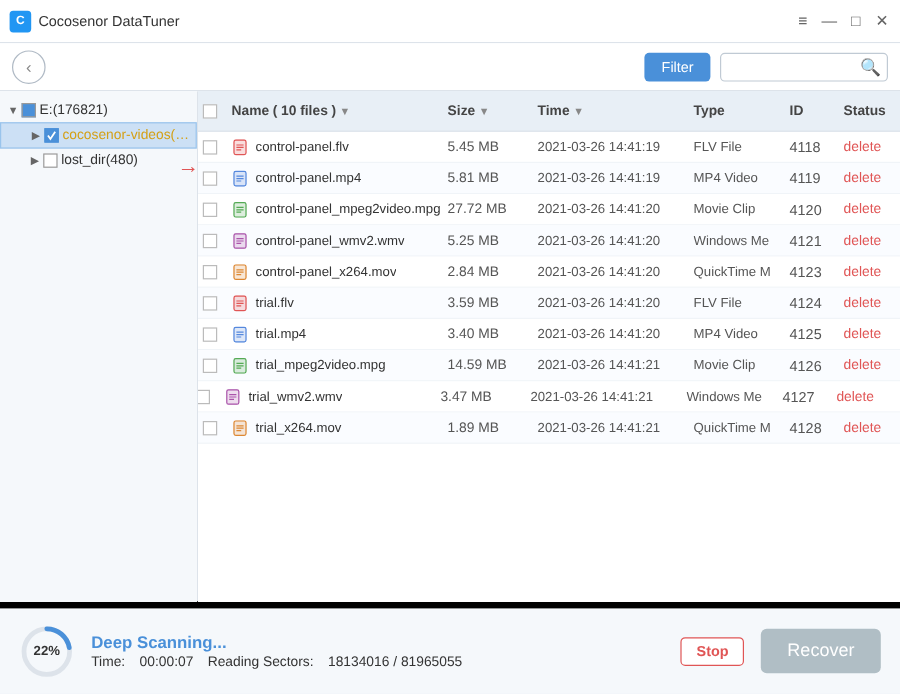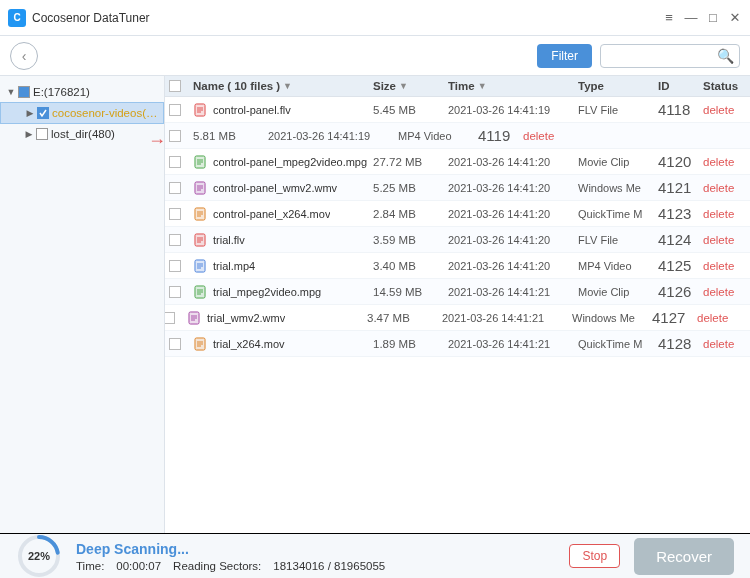--- a/index.html
+++ b/index.html
@@ -178,21 +178,21 @@
     .file-list {
       flex: 1;
       overflow: auto;
       background: white;
     }
     .file-list-header {
       display: flex;
       align-items: center;
       background: #e8eff6;
       border-bottom: 1px solid #dde3ea;
-      height: 21px;
+      height: 34px;
       padding: 0 4px;
       position: sticky;
       top: 0;
       z-index: 1;
     }
     .col-check { width: 24px; flex-shrink: 0; }
     .col-name { flex: 1; min-width: 180px; }
     .col-size { width: 75px; flex-shrink: 0; }
     .col-time { width: 130px; flex-shrink: 0; }
     .col-type { width: 80px; flex-shrink: 0; }
@@ -234,28 +234,28 @@
       display: flex;
       align-items: center;
       justify-content: center;
     }
     .file-icon svg { width: 14px; height: 14px; }
 
     .file-name-text { font-size: 11px; color: #333; overflow: hidden; text-overflow: ellipsis; white-space: nowrap; }
     .file-size { font-size: 11.5px; color: #555; width: 75px; flex-shrink: 0; }
     .file-time { font-size: 11px; color: #555; width: 130px; flex-shrink: 0; }
     .file-type { font-size: 11px; color: #555; width: 80px; flex-shrink: 0; overflow: hidden; text-overflow: ellipsis; white-space: nowrap; }
-    .file-id { font-size: 15px; color: #555; width: 45px; flex-shrink: 0; }
+    .file-id { font-size: 12px; color: #555; width: 45px; flex-shrink: 0; }
     .file-status { font-size: 11.5px; color: #e05555; width: 55px; flex-shrink: 0; }
 
     
     .bottom-bar {
-      height: 45px;
+      height: 77px;
       background: #f5f8fb;
-      border-top: 1px solid #000000;
+      border-top: 6px solid #000000;
       display: flex;
       align-items: center;
       padding: 0 16px;
       flex-shrink: 0;
       gap: 14px;
     }
     .progress-circle {
       width: 46px;
       height: 46px;
       flex-shrink: 0;
@@ -281,20 +281,21 @@
     .scan-details span { color: #333; }
 
     .stop-btn {
       border: 1.5px solid #e05555;
       background: white;
       color: #e05555;
       border-radius: 4px;
       padding: 4px 12px;
       cursor: pointer;
       font-size: 12px;
+      font-weight: bold;
     }
     .recover-btn {
       background: #b0bec5;
       color: white;
       border: none;
       border-radius: 5px;
       padding: 10px 22px;
       font-size: 15px;
       cursor: pointer;
       font-weight: 500;
@@ -417,20 +418,32 @@
       <div class="file-size">5.45 MB</div>
       <div class="file-time">2021-03-26 14:41:19</div>
       <div class="file-type">FLV File</div>
       <div class="file-id">4118</div>
       <div class="file-status">delete</div>
     </div>
         <div class="file-row" style="background: rgb(250, 252, 255);">
       <div class="col-check">
             <div class="file-checkbox"></div>
           </div>
+      <div class="col-name" style="display:flex;align-items:center;">
+        <div class="file-icon">
+              <svg viewBox="0 0 14 14" xmlns="http://www.w3.org/2000/svg">
+      <rect x="1" y="1" width="10" height="12" rx="1.5" fill="#5588dd" opacity="0.2" stroke="#5588dd" stroke-width="1"></rect>
+      <rect x="1" y="1" width="10" height="12" rx="1.5" fill="none" stroke="#5588dd" stroke-width="1"></rect>
+      <line x1="3" y1="5" x2="9" y2="5" stroke="#5588dd" stroke-width="1"></line>
+      <line x1="3" y1="7" x2="9" y2="7" stroke="#5588dd" stroke-width="1"></line>
+      <line x1="3" y1="9" x2="7" y2="9" stroke="#5588dd" stroke-width="1"></line>
+    </svg>
+            </div>
+        <span class="file-name-text">control-panel.mp4</span>
+      </div>
       <div class="file-size">5.81 MB</div>
       <div class="file-time">2021-03-26 14:41:19</div>
       <div class="file-type">MP4 Video</div>
       <div class="file-id">4119</div>
       <div class="file-status">delete</div>
     </div>
         <div class="file-row" style="background: rgb(255, 255, 255);">
       <div class="col-check">
             <div class="file-checkbox"></div>
           </div>

